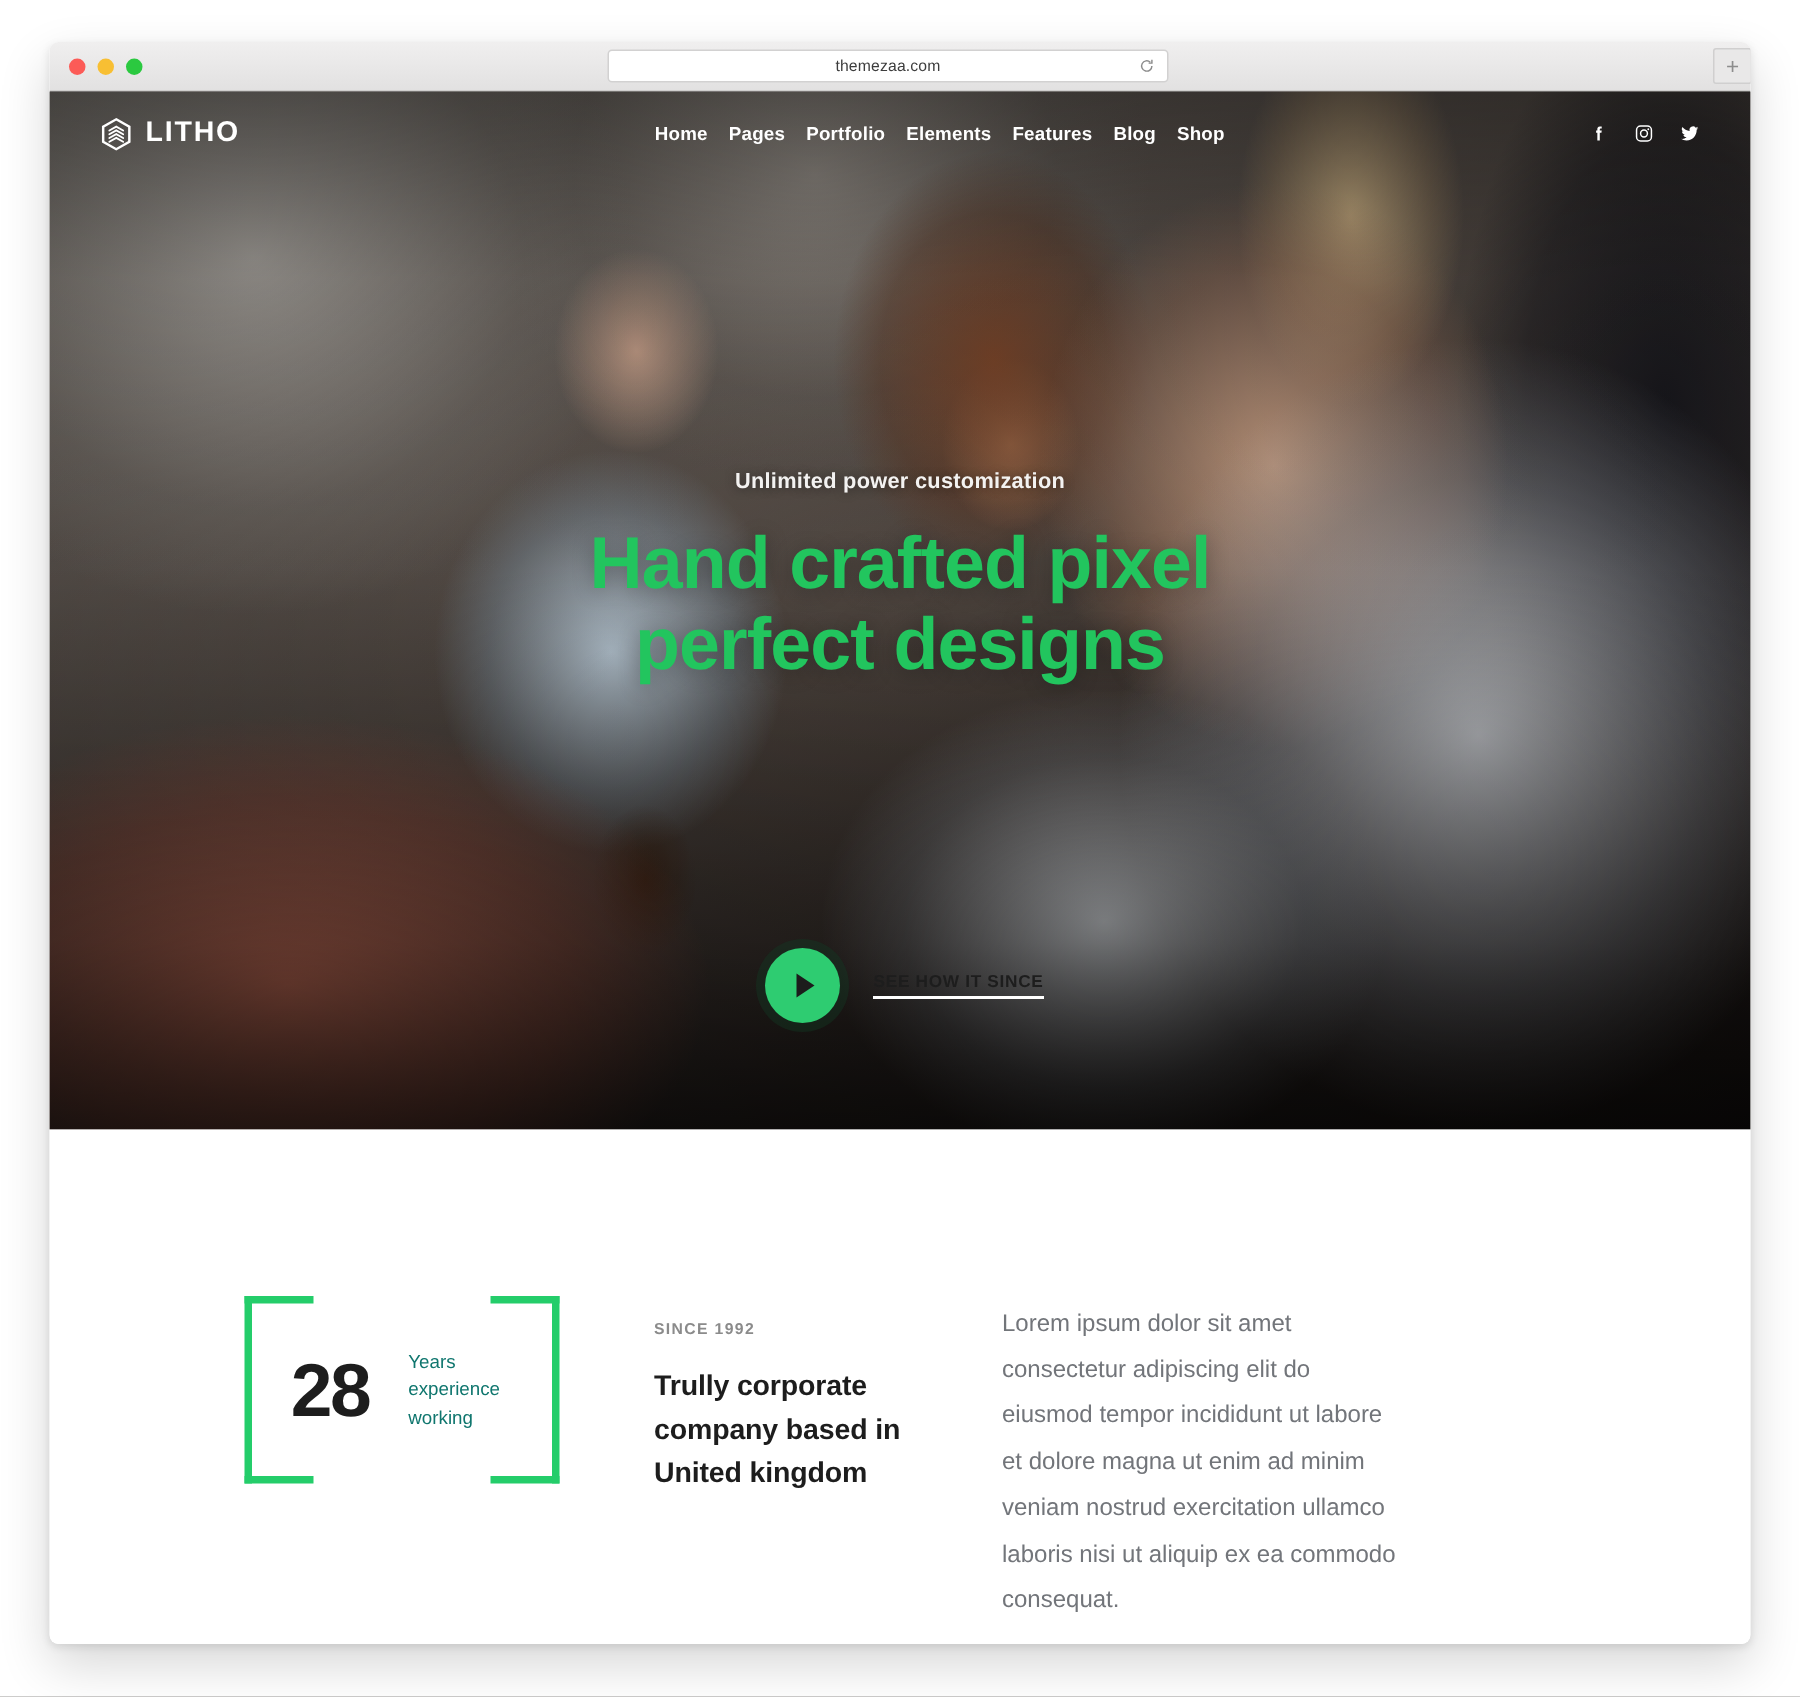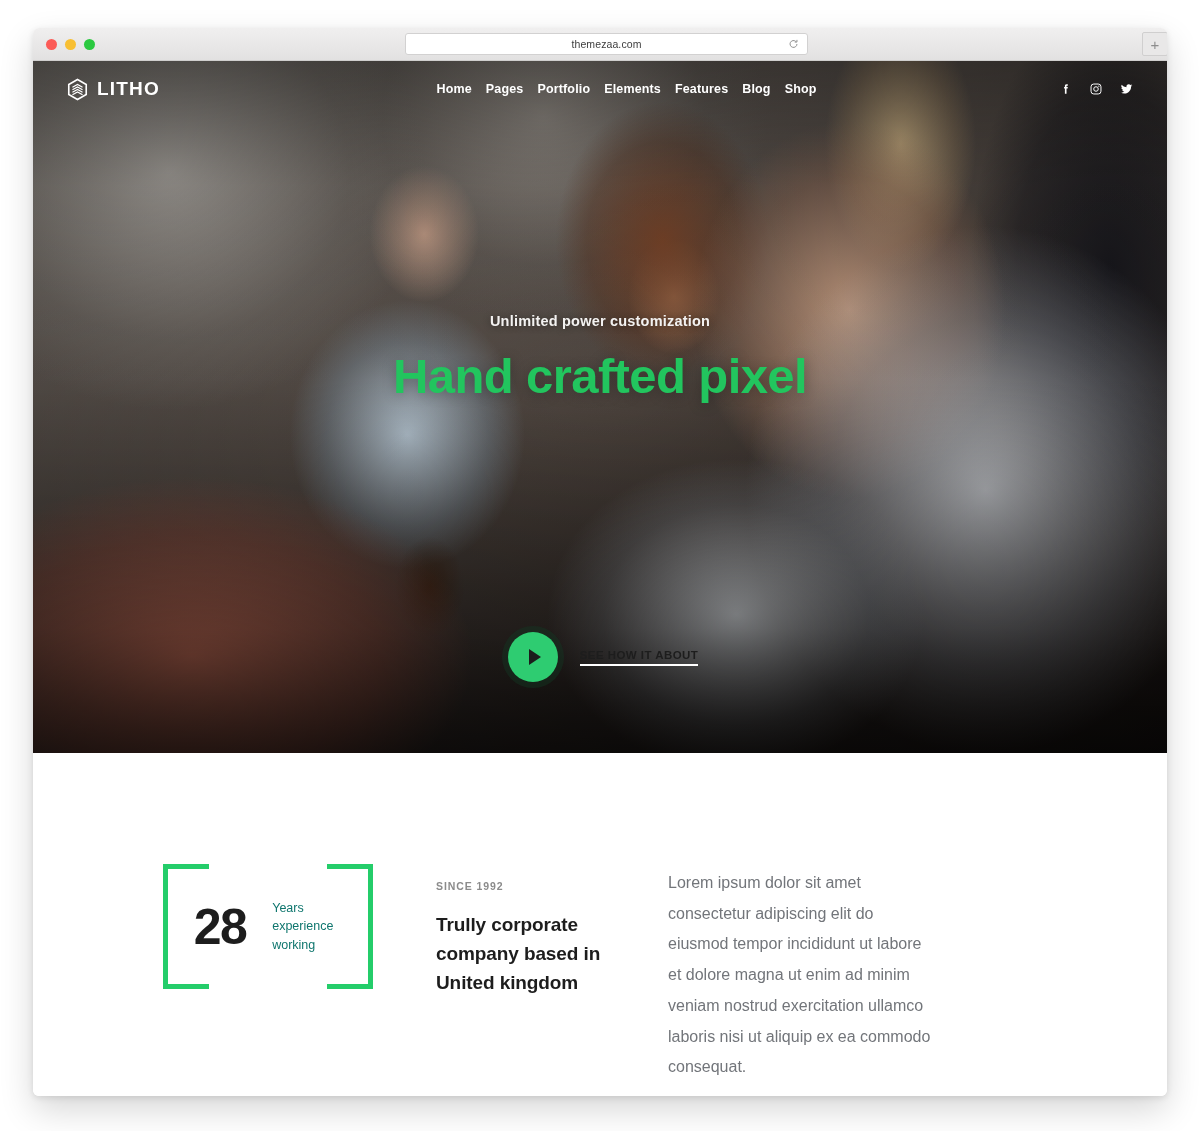--- a/index.html
+++ b/index.html
@@ -44,21 +44,21 @@
     display: block;
   }
   .tl.red    { background: #fc5b57; }
   .tl.yellow { background: #f8bf33; }
   .tl.green  { background: #2bc940; }
 
   .urlbar {
     position: absolute;
     left: 372px;
     top: 5px;
-    width: 403px;
+    width: 374px;
     height: 22px;
     background: #ffffff;
     border: 1px solid #d2d1d1;
     border-radius: 3px;
     display: flex;
     align-items: center;
     justify-content: center;
   }
   .url-text {
     font-size: 10.5px;
@@ -434,31 +434,32 @@
             <path d="M22 5.9c-.7.3-1.5.5-2.3.6.8-.5 1.4-1.3 1.7-2.2-.8.5-1.6.8-2.6 1a4 4 0 0 0-6.9 3.7A11.5 11.5 0 0 1 3.6 4.6a4 4 0 0 0 1.3 5.4c-.7 0-1.3-.2-1.8-.5 0 2 1.4 3.6 3.3 4a4 4 0 0 1-1.8.1 4 4 0 0 0 3.8 2.8A8.1 8.1 0 0 1 2 18.1a11.4 11.4 0 0 0 6.3 1.8c7.5 0 11.6-6.3 11.6-11.7v-.5c.8-.6 1.5-1.3 2.1-2.1z"></path>
           </svg>
         </span>
       </div>
     </div>
 
     <div class="hero-content">
       <div class="hero-eyebrow">Unlimited power customization</div>
       <div class="hero-title">
         <div>Hand crafted pixel</div>
+        <div>perfect designs</div>
       </div>
     </div>
 
     <div class="video-cta">
       <span class="play-wrap">
         <span class="play-halo"></span>
         <span class="play-circle">
           <span class="play-tri"></span>
         </span>
       </span>
-      <span class="cta-label">SEE HOW IT ABOUT</span>
+      <span class="cta-label">SEE HOW IT SINCE</span>
     </div>
   </div>
 
   <div class="about">
     <div class="about-inner">
 
       <div class="stat-block">
         <span class="bracket left"></span>
         <span class="bracket right"></span>
         <div class="stat-inner">

